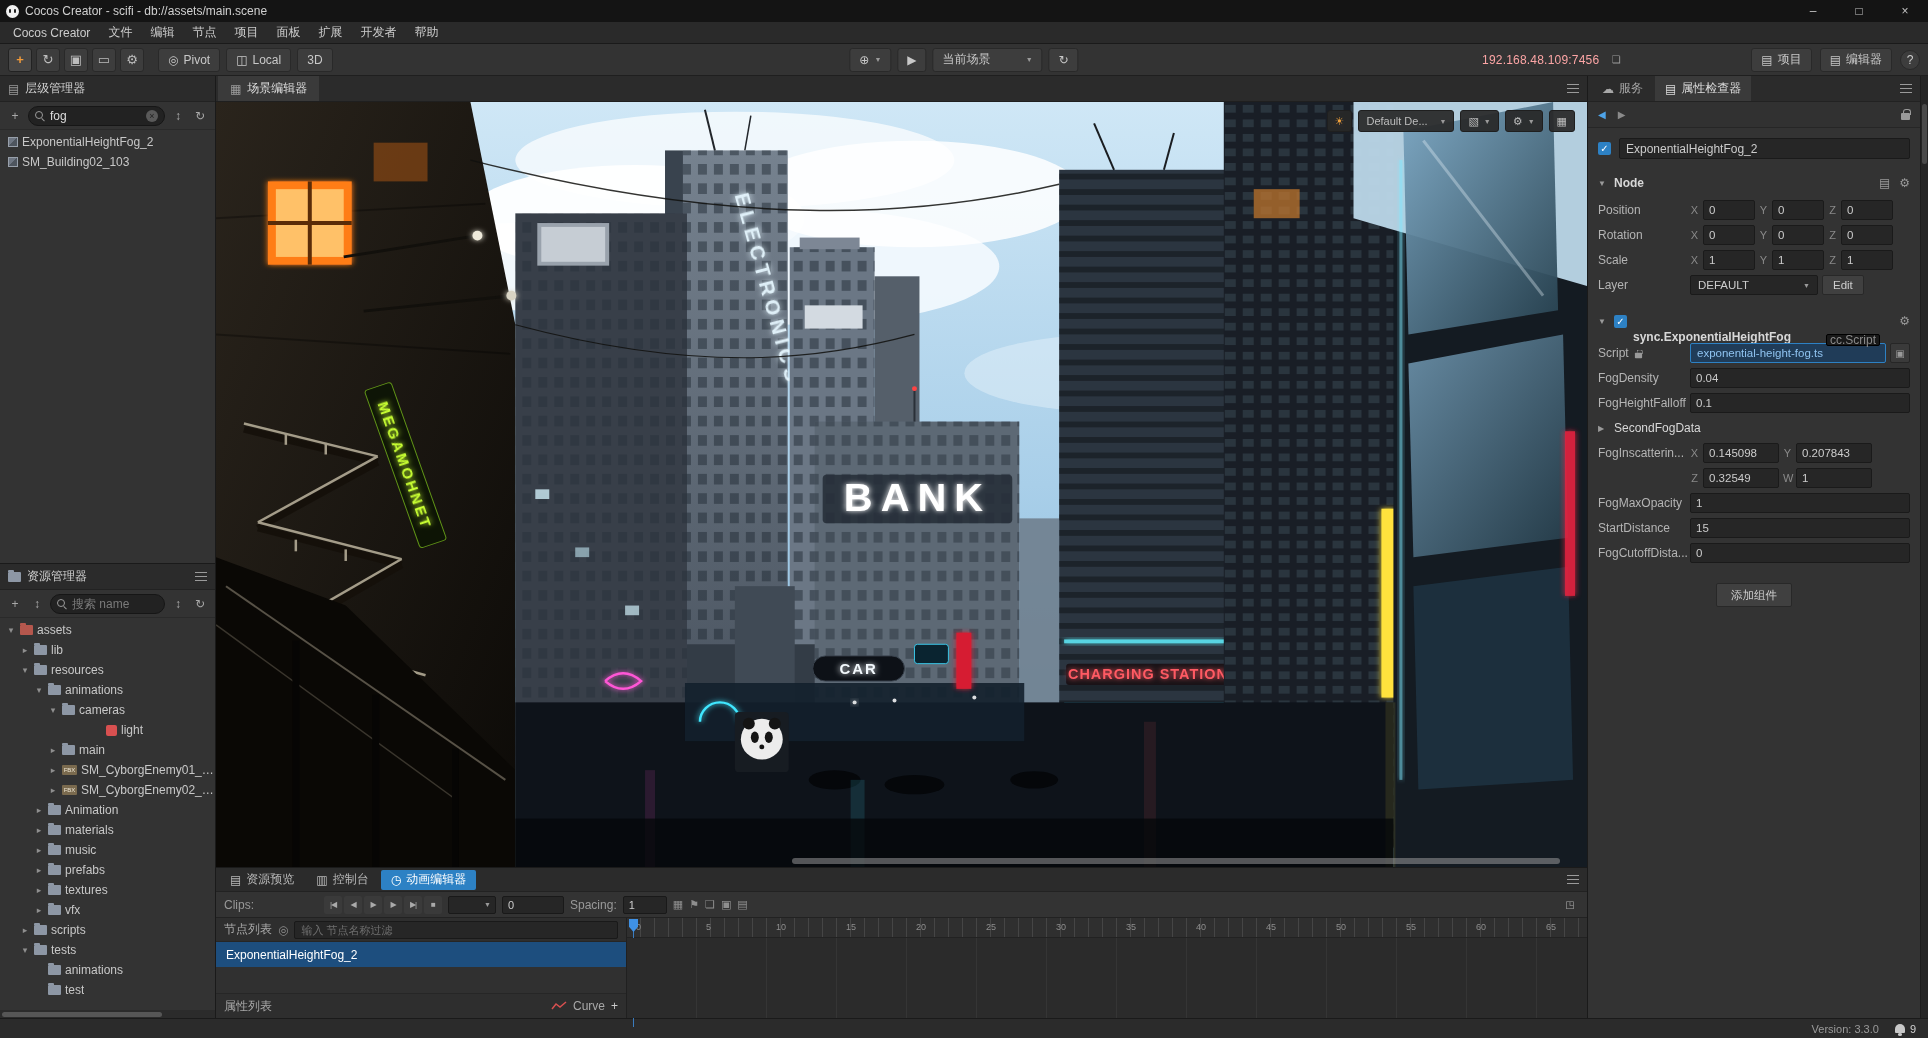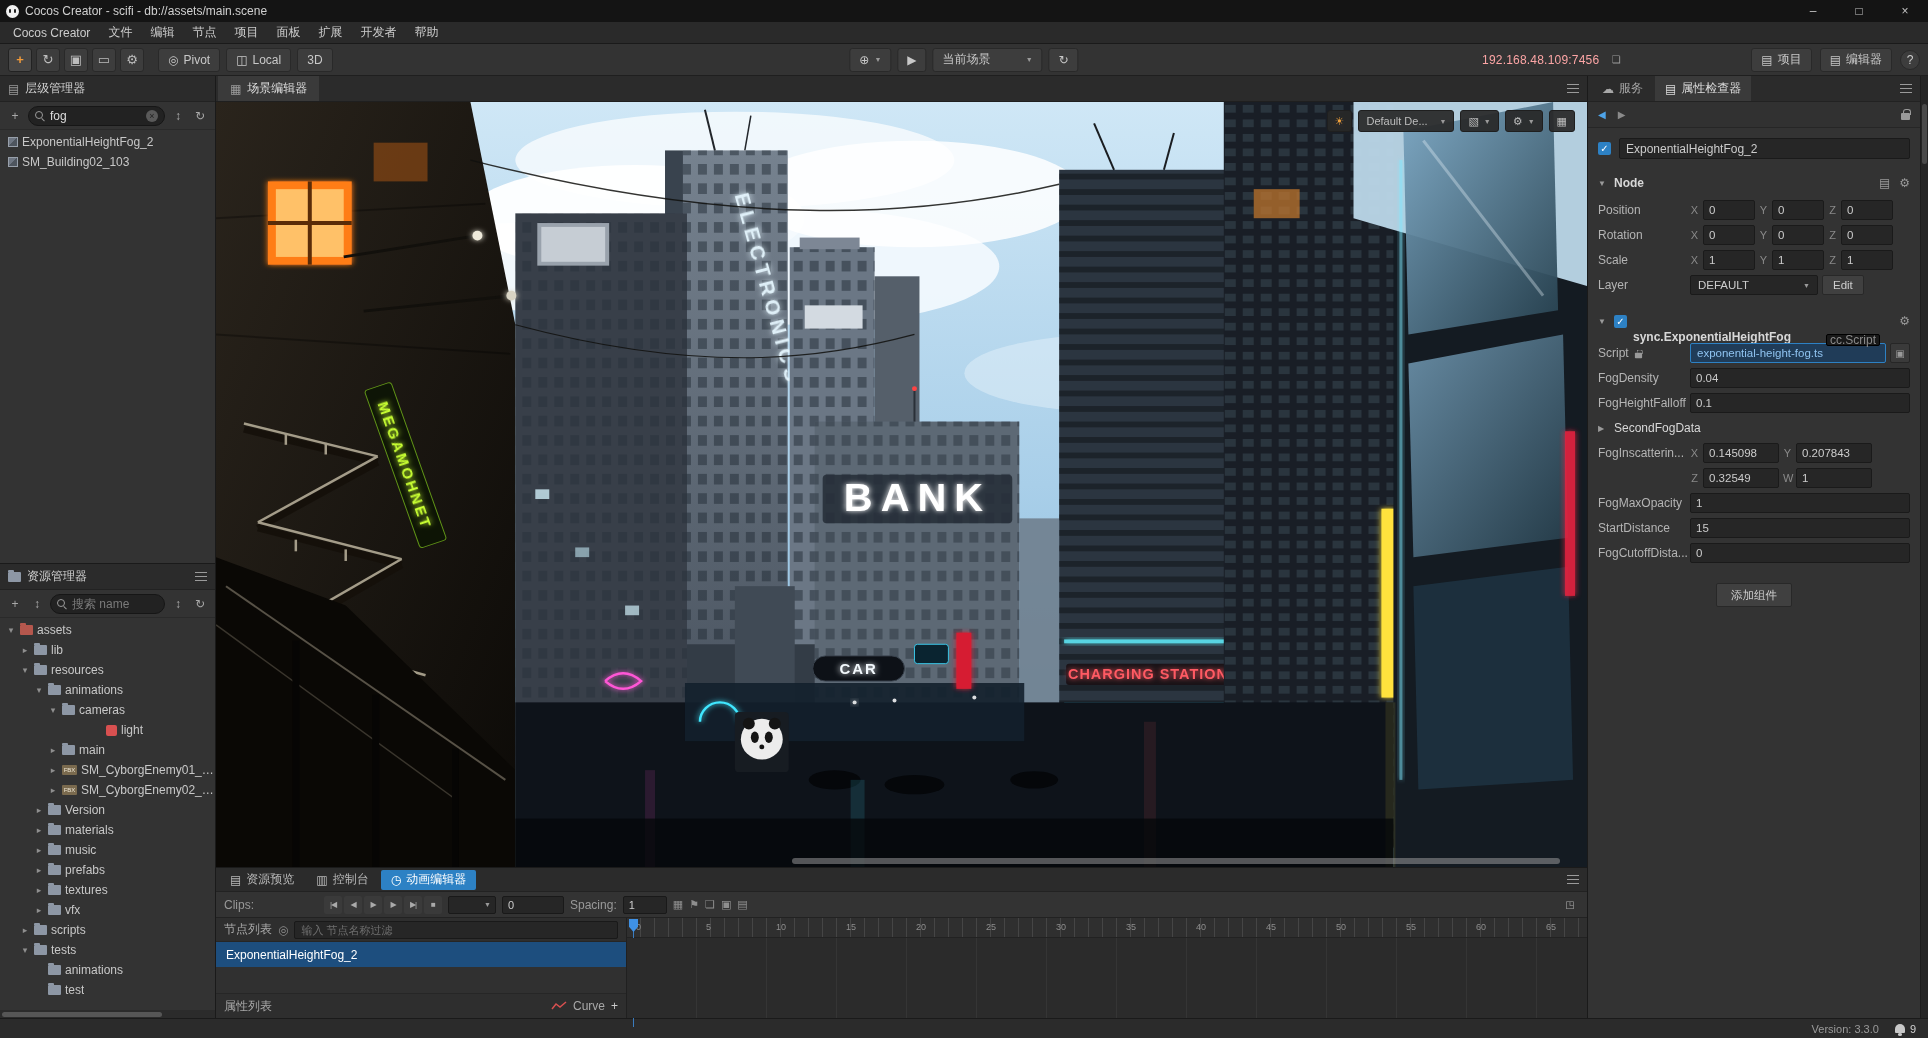--- a/index.html
+++ b/index.html
@@ -329,21 +329,21 @@
               <span class="t-label">SM_CyborgEnemy01_ba</span>
             </div>
           <div class="tree-row" style="padding-left:48px">
               <span class="tr-arrow">▸</span>
               <span class="fbx-icon">FBX</span>
               <span class="t-label">SM_CyborgEnemy02_ba</span>
             </div>
           <div class="tree-row" style="padding-left:34px">
               <span class="tr-arrow">▸</span>
               <span class="folder"></span>
-              <span class="t-label">Version</span>
+              <span class="t-label">Animation</span>
             </div>
           <div class="tree-row" style="padding-left:34px">
               <span class="tr-arrow">▸</span>
               <span class="folder"></span>
               <span class="t-label">materials</span>
             </div>
           <div class="tree-row" style="padding-left:34px">
               <span class="tr-arrow">▸</span>
               <span class="folder"></span>
               <span class="t-label">music</span>

